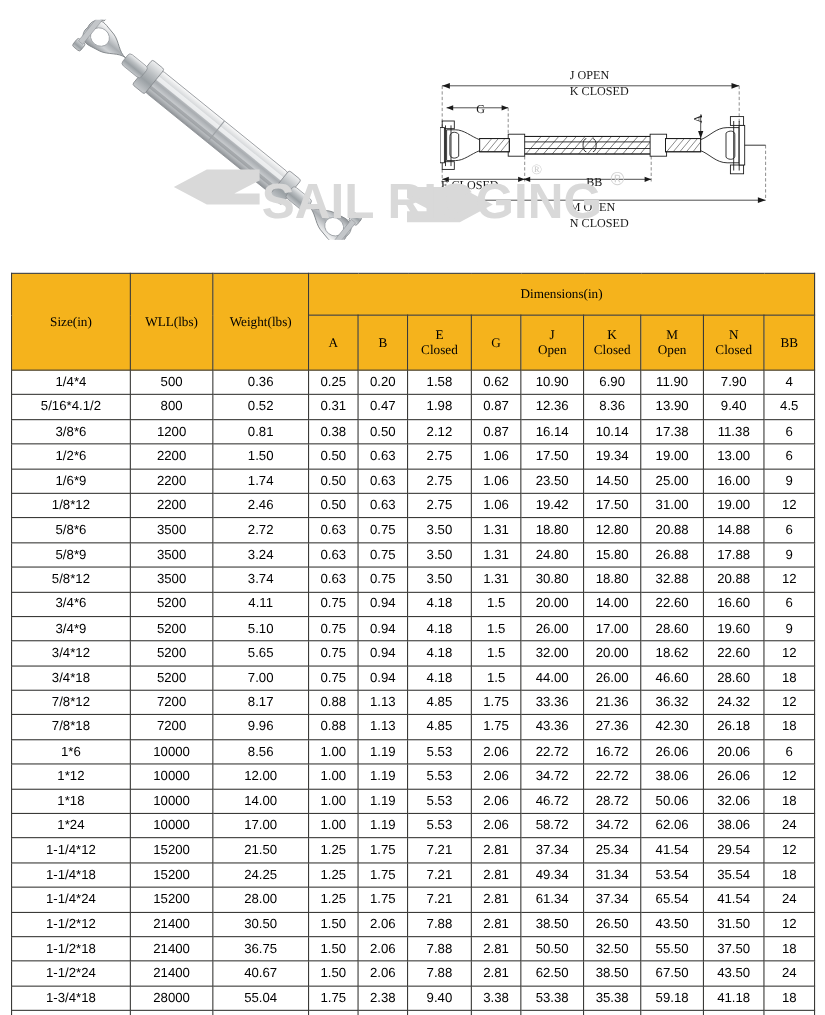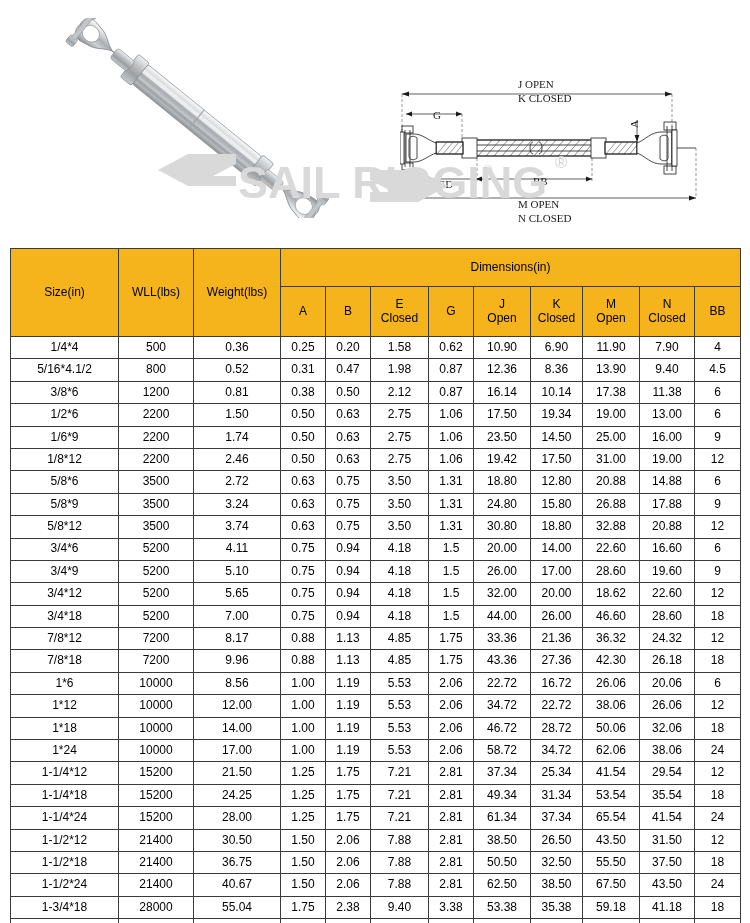--- a/index.html
+++ b/index.html
@@ -6,39 +6,39 @@
   body{width:750px;height:923px;font-family:"Liberation Sans",sans-serif;color:#000;overflow:hidden;position:relative;}
 
   
   #top-area{position:relative;width:750px;height:240px;overflow:hidden;background:#fff;}
 
   
   #product-photo{position:absolute;left:45px;top:18px;width:300px;height:200px;}
   #product-photo svg{display:block;}
 
   
-  #tech-drawing{position:absolute;left:400px;top:72px;width:348px;height:158px;}
+  #tech-drawing{position:absolute;left:400px;top:56px;width:348px;height:158px;}
   #tech-drawing svg{display:block;}
 
   
   #watermark{position:absolute;left:118px;top:146px;width:520px;height:70px;
     pointer-events:none;z-index:5;}
   #watermark svg{display:block;}
 
   
   #spec-table-wrap{position:absolute;left:10px;top:248px;width:730px;}
   table.spec{border-collapse:collapse;table-layout:fixed;width:730px;
     font-size:11.5px;}
   table.spec th,table.spec td{
     border:1.6px solid #3a3a38;
     text-align:center;vertical-align:middle;
     padding:0;line-height:1.12;
     font-weight:normal;color:#000;
   }
-  table.spec thead th{background:#F5B31C;font-size:12px;}
+  table.spec thead th{background:#F5B31C;font-size:12px;font-family:Liberation Serif, serif;}
   th.grp{height:37px;}
   th.sizeh,th.wllh,th.wgth{height:86px;font-size:12.5px;}
   th.dim{height:49px;font-size:12px;}
   table.spec tbody td{height:21.4px;background:#fff;font-size:12px;}
 
   
   col.c-size{width:108px;}
   col.c-wll{width:75px;}
   col.c-wgt{width:87px;}
   col.c-a{width:45px;}

